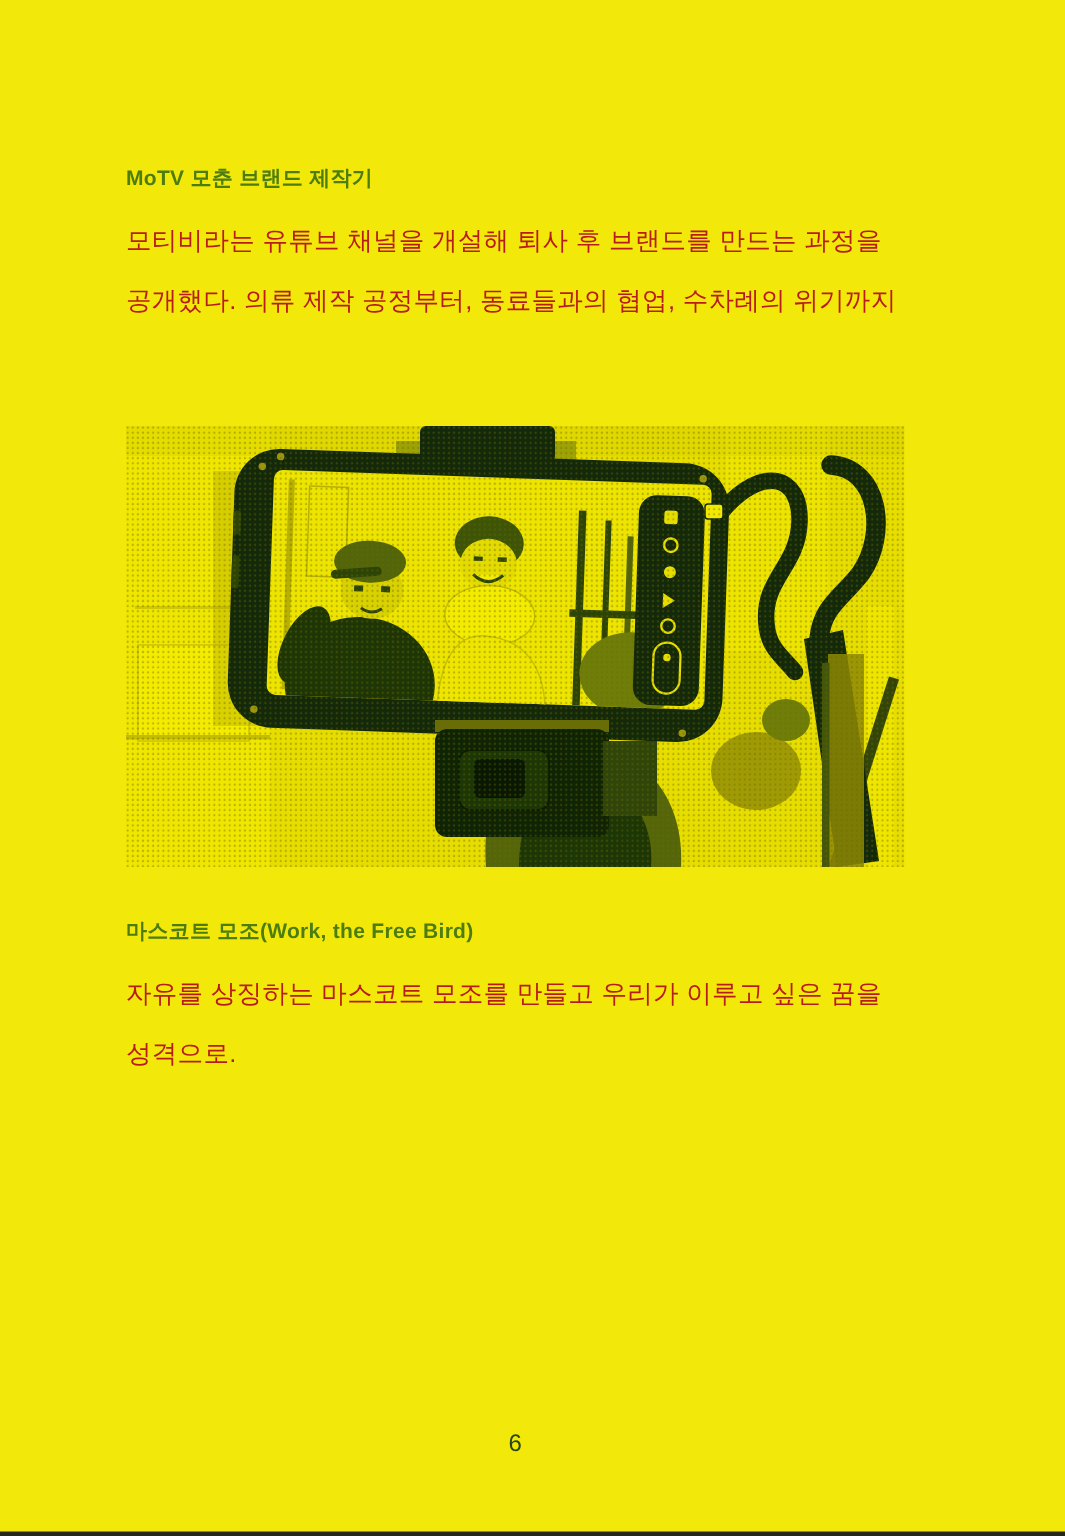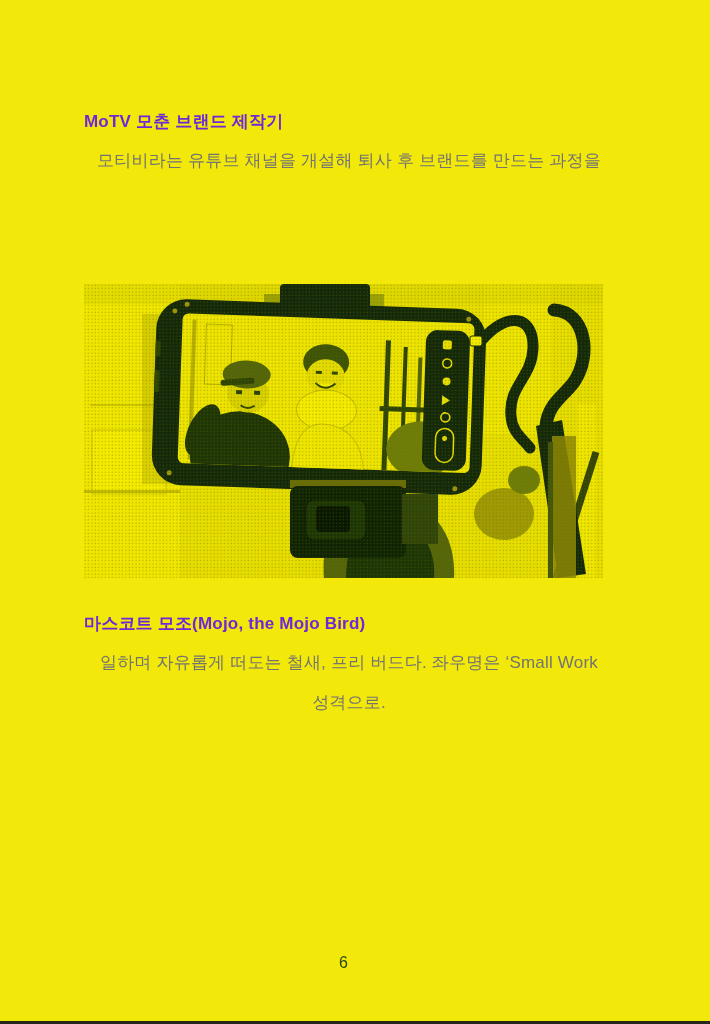--- a/index.html
+++ b/index.html
@@ -9,29 +9,28 @@
     font-family: "Liberation Sans", sans-serif;
     position: relative;
     overflow: hidden;
   }
   .page {
     position: absolute; inset: 0;
     background: #F2E90A;
   }
   .sec-heading {
     position: absolute; left: 84px; width: 520px;
-    font-size: 17px; font-weight: bold;
-    color: #6d28d9; letter-spacing: 0.2px;
+    font-size: 14px; font-weight: bold;
+    color: #4d7c0f; letter-spacing: 0.2px;
     white-space: nowrap;
   }
   .para {
     position: absolute; left: 84px; width: 530px;
-    font-size: 17px; color: #737373;
+    font-size: 17px; color: #b91c1c;
     letter-spacing: 0.2px;
-    text-align: center;
   }
   .para .line { height: 39.5px; line-height: 22px; white-space: nowrap; }
   .figure {
     position: absolute; left: 84px; top: 284px;
     width: 519px; height: 294px; margin: 0;
   }
   .figure svg { display: block; }
   .pagenum {
     position: absolute; left: 84px; top: 954px; width: 519px;
     text-align: center; font-size: 16px; color: #27470F;
@@ -42,20 +41,21 @@
   }
 </style>
 </head>
 <body>
 
 <div class="page">
 
   <div class="sec-heading" style="top:110px">MoTV 모춘 브랜드 제작기</div>
   <div class="para" style="top:150px">
     <div class="line">모티비라는 유튜브 채널을 개설해 퇴사 후 브랜드를 만드는 과정을</div>
+    <div class="line">공개했다. 의류 제작 공정부터, 동료들과의 협업, 수차례의 위기까지</div>
   </div>
 
   <figure class="figure">
     <svg viewBox="0 0 519 294" width="519" height="294">
       <defs>
         <pattern id="dots" width="3.4" height="3.4" patternUnits="userSpaceOnUse">
           <circle cx="1.1" cy="1.1" r="0.75" fill="#6E6A00"></circle>
         </pattern>
         <clipPath id="imgclip">
             <rect width="519" height="294"></rect>
@@ -147,22 +147,22 @@
         <path d="M512,168 L472,294" stroke="#13290A" stroke-width="7" opacity="0.85"></path>
 
         <rect x="468" y="152" width="24" height="142" fill="#8F8A05" opacity="0.85"></rect>
         <rect x="464" y="158" width="5" height="136" fill="#44560A"></rect>
 
         <rect width="519" height="294" fill="url(#dots)" opacity="0.42"></rect>
       </g>
     </svg>
   </figure>
 
-  <div class="sec-heading" style="top:612px">마스코트 모조(Mojo, the Mojo Bird)</div>
+  <div class="sec-heading" style="top:612px">마스코트 모조(Work, the Free Bird)</div>
   <div class="para" style="top:652px">
-    <div class="line">일하며 자유롭게 떠도는 철새, 프리 버드다. 좌우명은 ‘Small Work</div>
+    <div class="line">자유를 상징하는 마스코트 모조를 만들고 우리가 이루고 싶은 꿈을</div>
     <div class="line">성격으로.</div>
   </div>
 
   <div class="pagenum">6</div>
 
   <div class="bottom-edge"></div>
 </div>
 
 </body></html>

